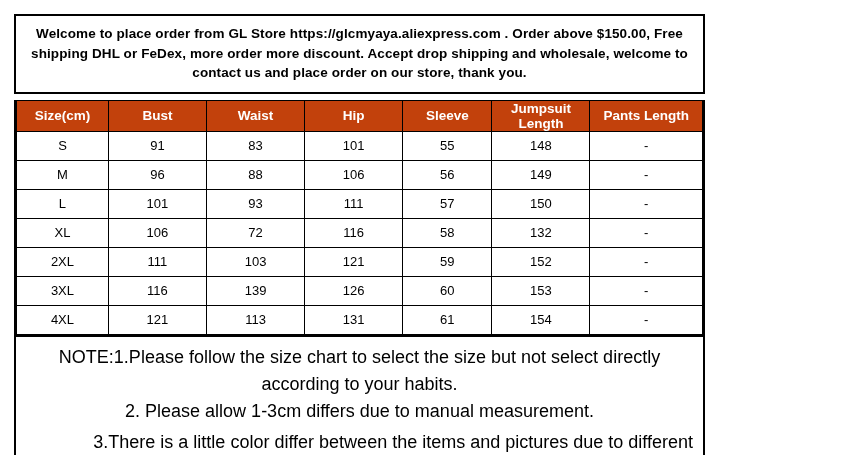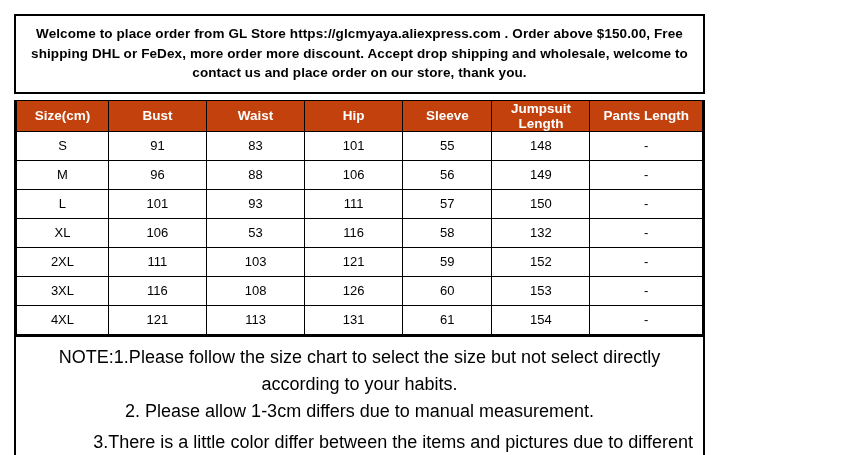--- a/index.html
+++ b/index.html
@@ -146,39 +146,39 @@
           <td>101</td>
           <td>93</td>
           <td>111</td>
           <td>57</td>
           <td>150</td>
           <td>-</td>
         </tr>
         <tr>
           <td>XL</td>
           <td>106</td>
-          <td>53</td>
+          <td>72</td>
           <td>116</td>
           <td>58</td>
           <td>132</td>
           <td>-</td>
         </tr>
         <tr>
           <td>2XL</td>
           <td>111</td>
           <td>103</td>
           <td>121</td>
           <td>59</td>
           <td>152</td>
           <td>-</td>
         </tr>
         <tr>
           <td>3XL</td>
           <td>116</td>
-          <td>108</td>
+          <td>139</td>
           <td>126</td>
           <td>60</td>
           <td>153</td>
           <td>-</td>
         </tr>
         <tr>
           <td>4XL</td>
           <td>121</td>
           <td>113</td>
           <td>131</td>

